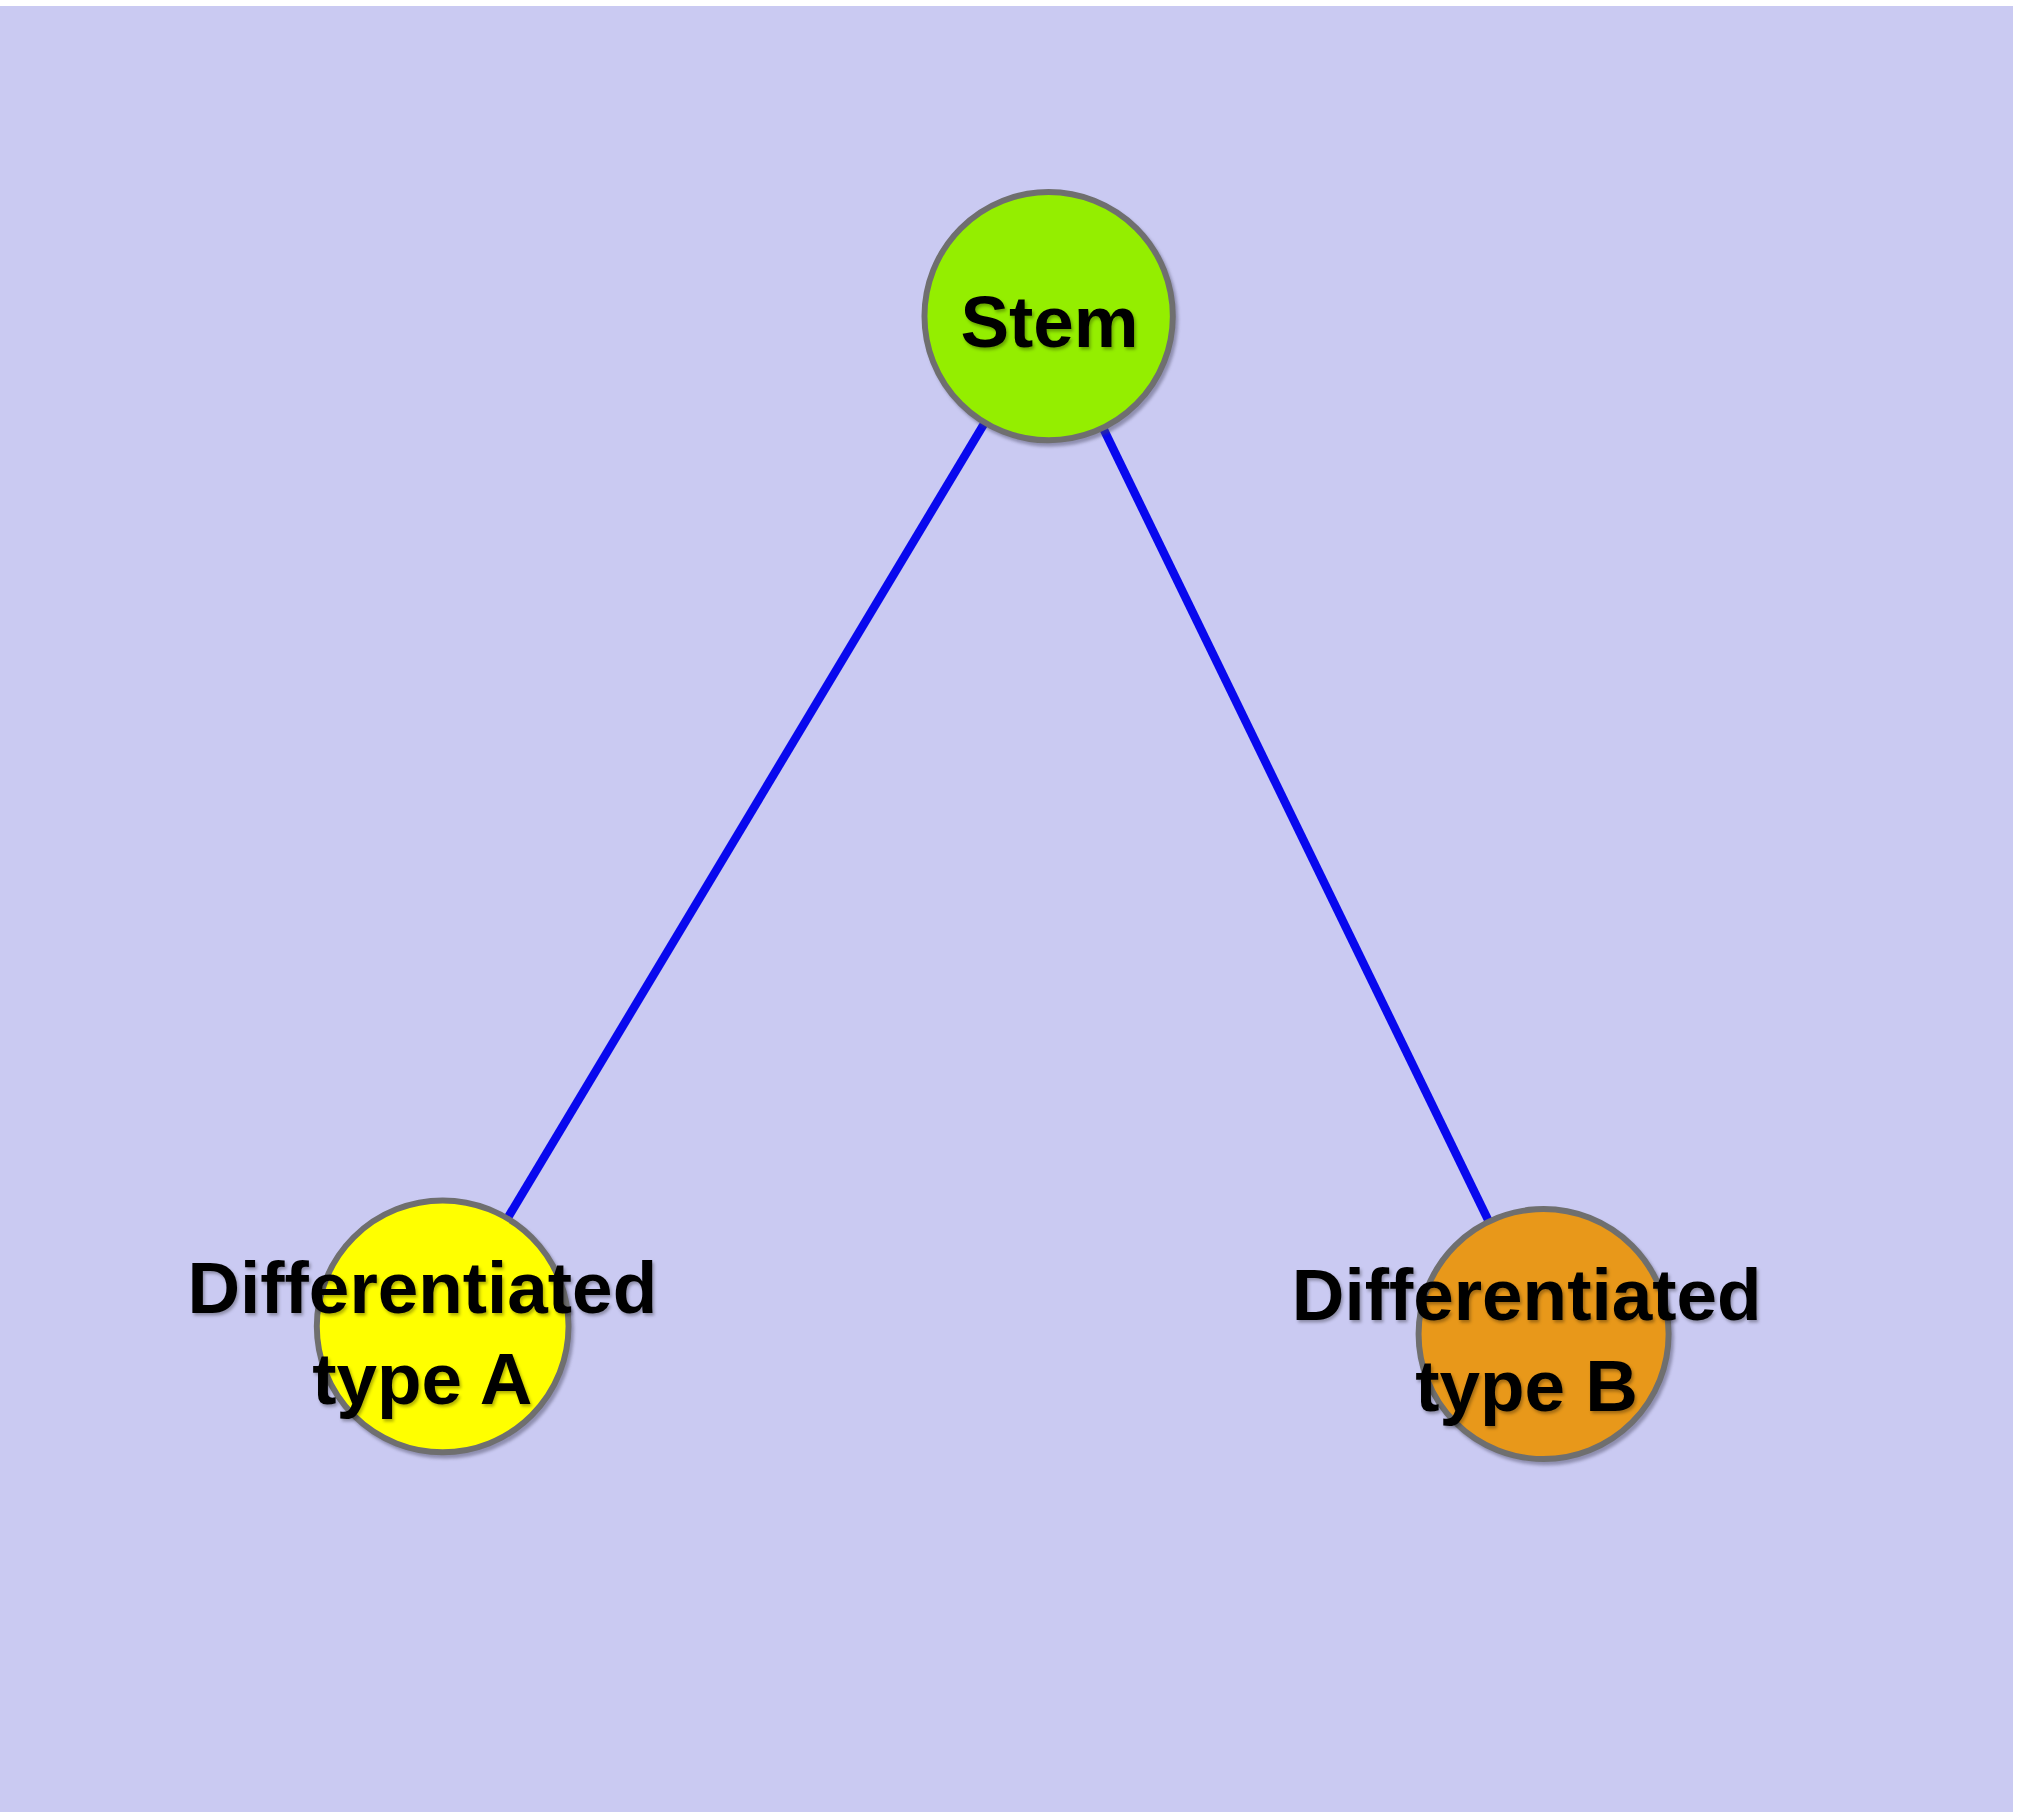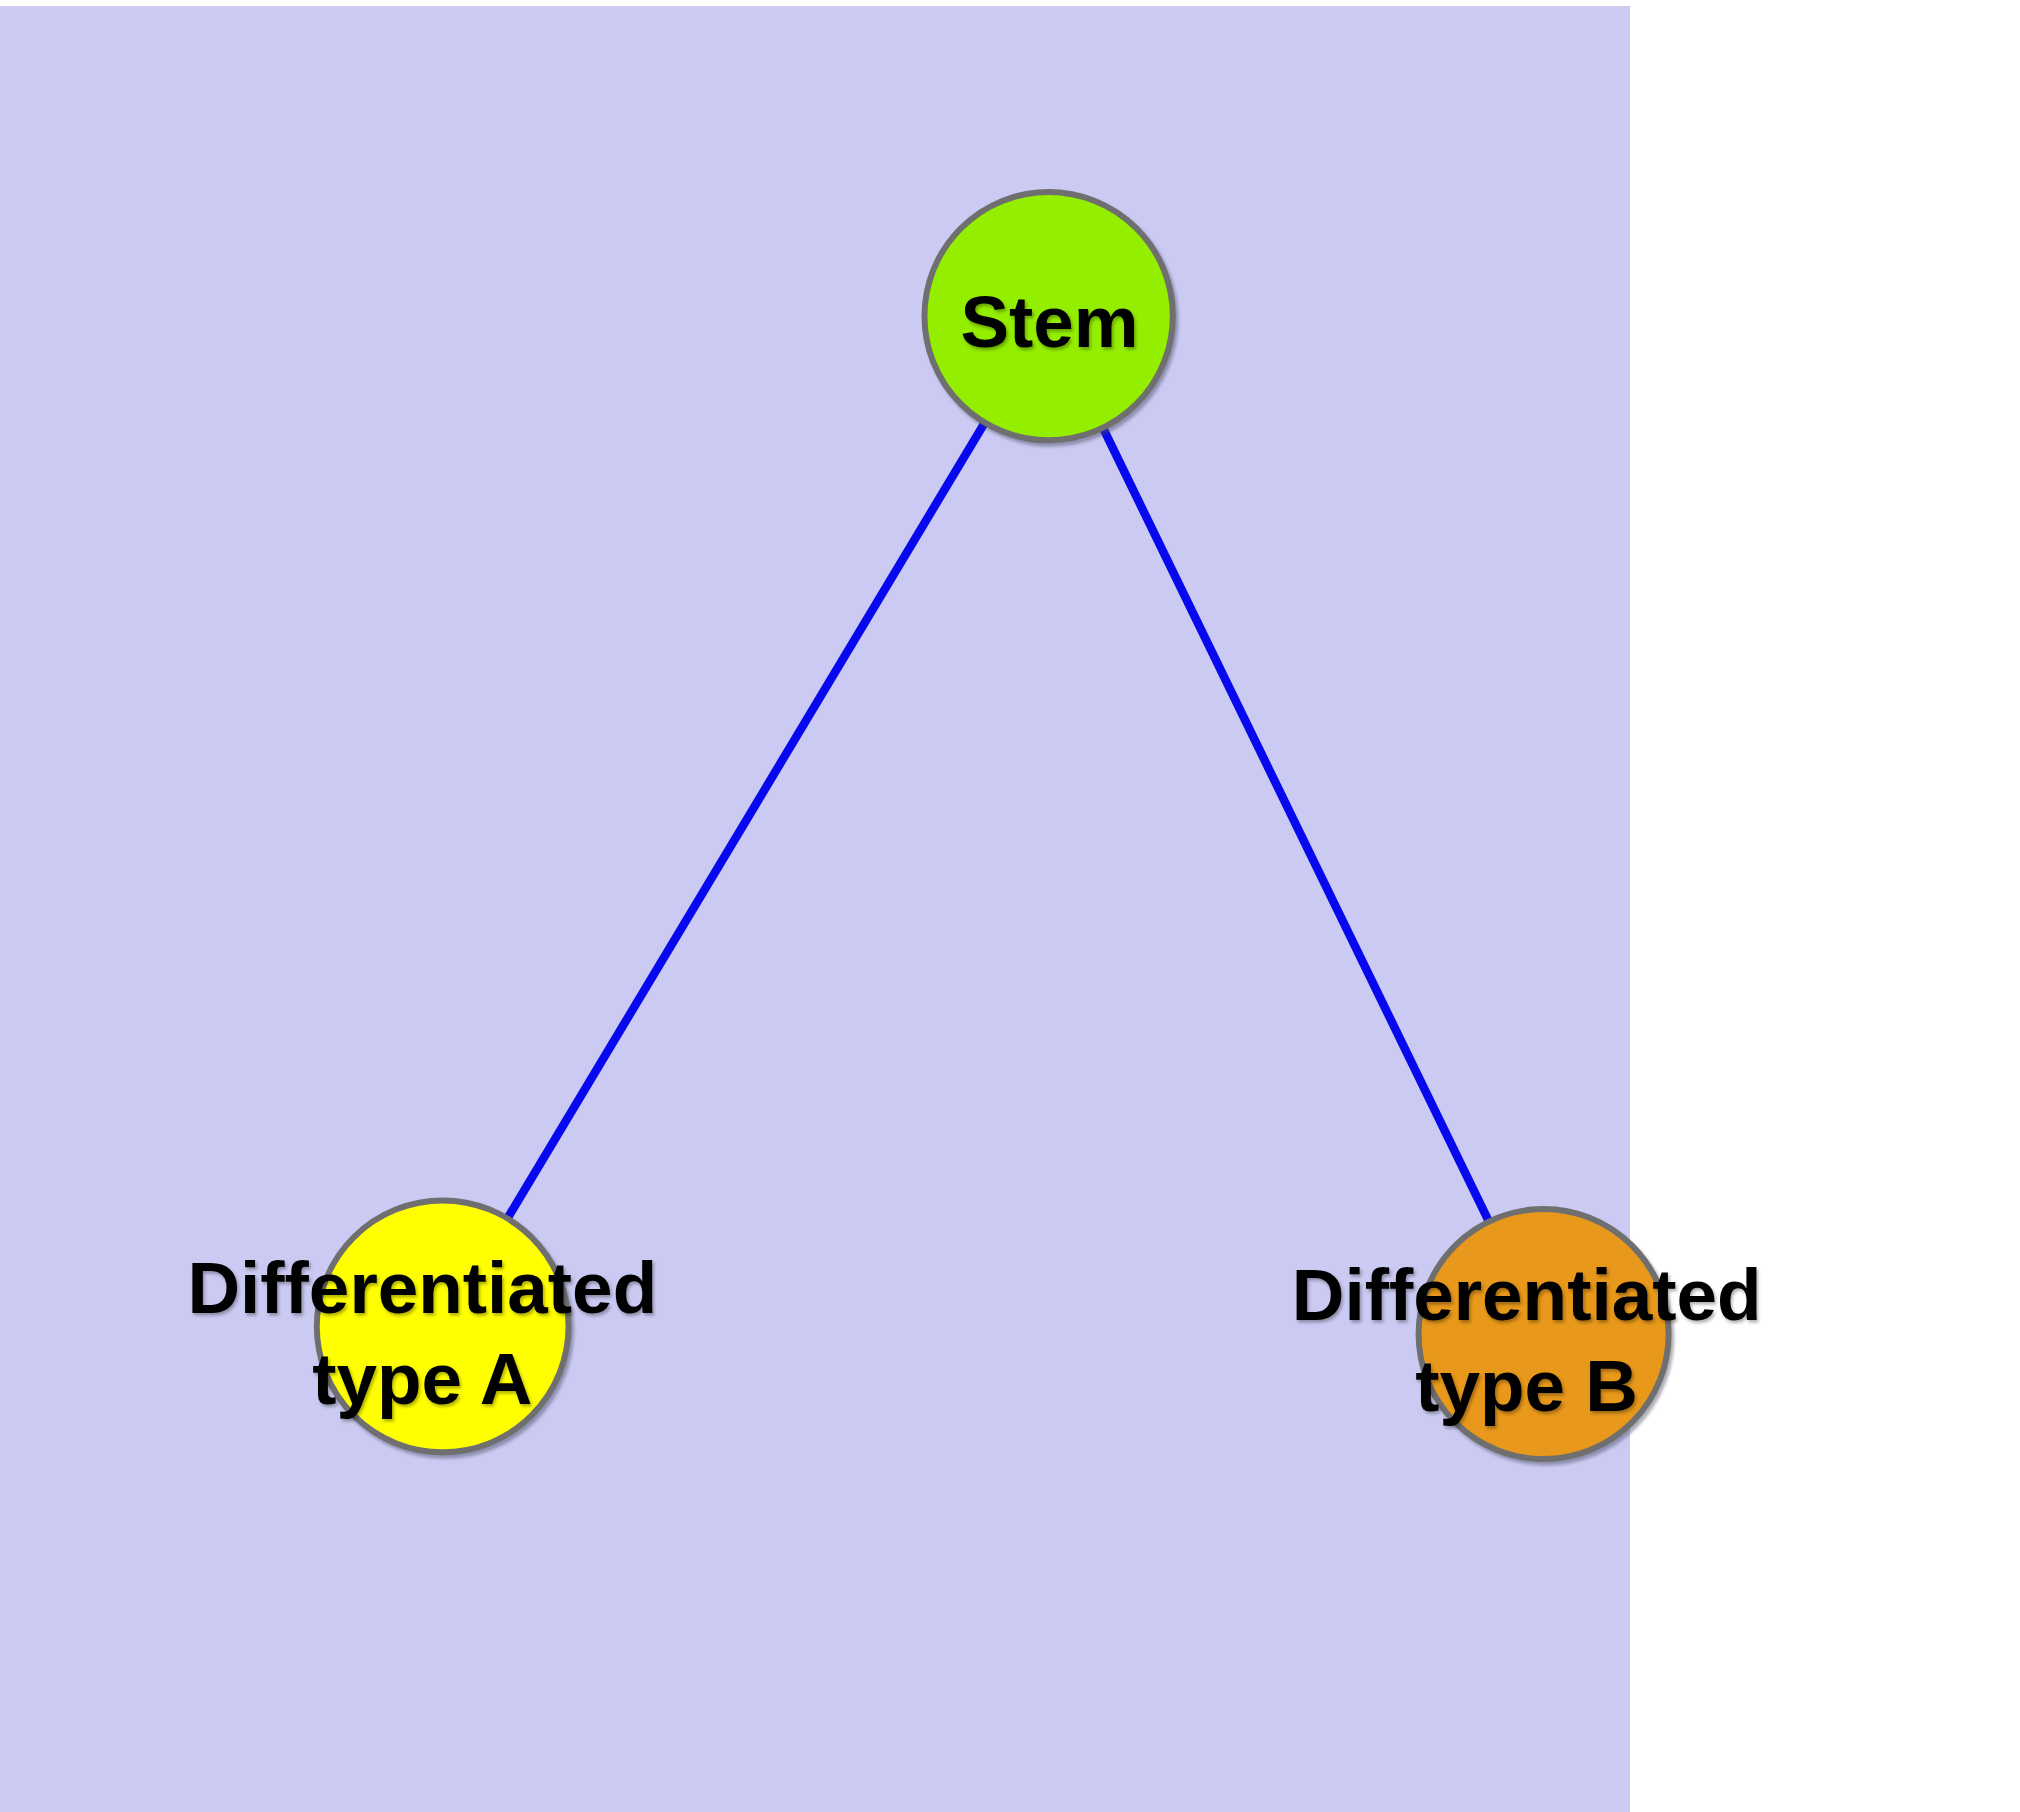--- a/index.html
+++ b/index.html
@@ -4,21 +4,21 @@
 <style>
   html, body { margin: 0; padding: 0; }
   body {
     width: 2021px; height: 1812px;
     background: #ffffff;
     font-family: "Liberation Sans", sans-serif;
     overflow: hidden;
   }
   #stage {
     position: relative;
-    width: 1630px; height: 1812px;
+    width: 2013px; height: 1812px;
     background: #ffffff;
     text-align: right;
   }
   #plot-bg {
     position: absolute;
     left: 0; right: 0; top: 6px; bottom: 0;
   }
   #top-strip {
     position: absolute;
     left: 0; top: 0; width: 100%; height: 6px;

